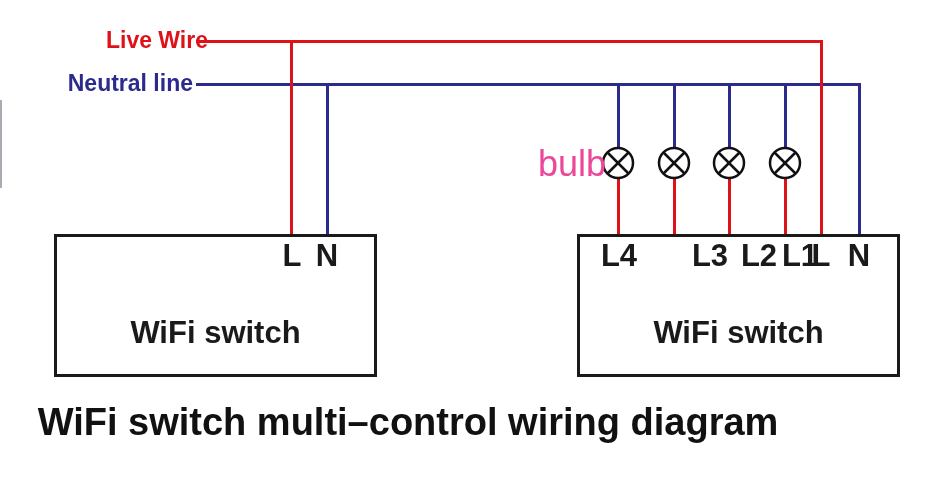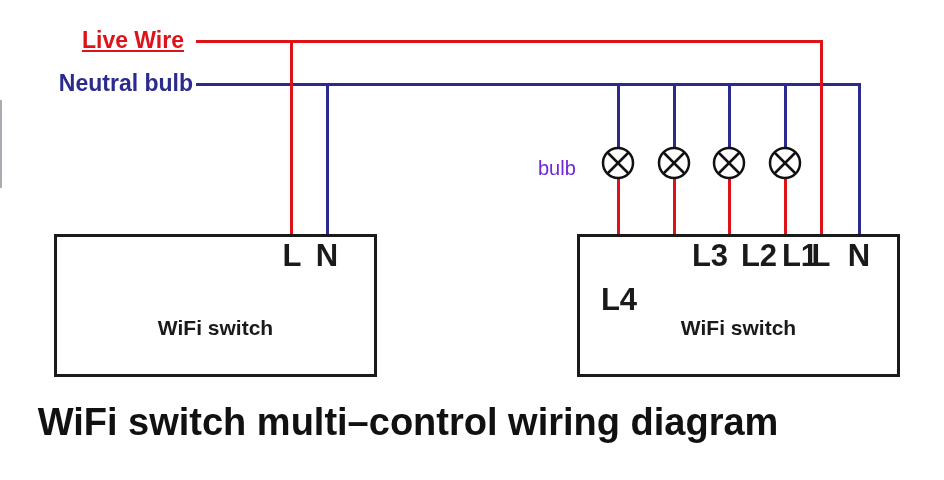--- a/index.html
+++ b/index.html
@@ -27,29 +27,29 @@
     position:absolute;
     width:317px;height:137px;
     border:3px solid var(--ink);
     background:var(--bg);
   }
   
   .lbl{position:absolute;line-height:1;white-space:nowrap;}
   .feed-label{font-size:23px;font-weight:bold;text-align:right;}
   .feed-label.live{color:var(--live);}
   .feed-label.neutral{color:var(--neutral);}
-  .bulb-label{font-size:20px;color:#6d28d9;margin-top:12px;}
+  .bulb-label{font-size:36px;color:#ec4899;}
   .terminal{
     position:absolute;top:240px;width:44px;
     font-size:31px;font-weight:bold;color:var(--ink);
     text-align:center;line-height:1;
   }
   .box-name{
     position:absolute;top:317px;width:323px;
-    font-size:21px;font-weight:bold;color:var(--ink);
+    font-size:31px;font-weight:bold;color:var(--ink);
     text-align:center;line-height:1;
   }
   .title{
     position:absolute;top:403px;left:0;width:816px;
     font-size:38px;font-weight:bold;color:#111;
     text-align:center;line-height:1;
   }
   .bulb{position:absolute;width:36px;height:36px;}
   .edge-artifact{
     position:absolute;left:0;top:100px;width:2px;height:88px;
@@ -99,29 +99,29 @@
   </svg>
   <svg class="bulb" style="left:767px;top:145px;" viewBox="0 0 36 36">
     <circle cx="18" cy="18" r="15" fill="#fff" stroke="#111" stroke-width="2.5"></circle>
     <line x1="7.5" y1="7.5" x2="28.5" y2="28.5" stroke="#111" stroke-width="2.5"></line>
     <line x1="28.5" y1="7.5" x2="7.5" y2="28.5" stroke="#111" stroke-width="2.5"></line>
   </svg>
 
   <div class="switch-box" style="left:54px;top:234px;"></div>
   <div class="switch-box" style="left:577px;top:234px;"></div>
 
-  <div class="lbl feed-label live" style="left:68px;top:29px;width:116px;text-decoration:underline;">Live Wire</div>
-  <div class="lbl feed-label neutral" style="left:53px;top:72px;width:140px;">Neutral bulb</div>
+  <div class="lbl feed-label live" style="left:92px;top:29px;width:116px;">Live Wire</div>
+  <div class="lbl feed-label neutral" style="left:53px;top:72px;width:140px;">Neutral line</div>
 
   <div class="lbl bulb-label" style="left:538px;top:146px;">bulb</div>
 
   <div class="terminal" style="left:270px;">L</div>
   <div class="terminal" style="left:305px;">N</div>
 
-  <div class="terminal" style="left:597px;margin-top:44px;">L4</div>
+  <div class="terminal" style="left:597px;">L4</div>
   <div class="terminal" style="left:688px;">L3</div>
   <div class="terminal" style="left:737px;">L2</div>
   <div class="terminal" style="left:778px;">L1</div>
   <div class="terminal" style="left:799px;">L</div>
   <div class="terminal" style="left:837px;">N</div>
 
   <div class="box-name" style="left:54px;">WiFi switch</div>
   <div class="box-name" style="left:577px;">WiFi switch</div>
 
   <div class="title">WiFi switch multi–control wiring diagram</div>

